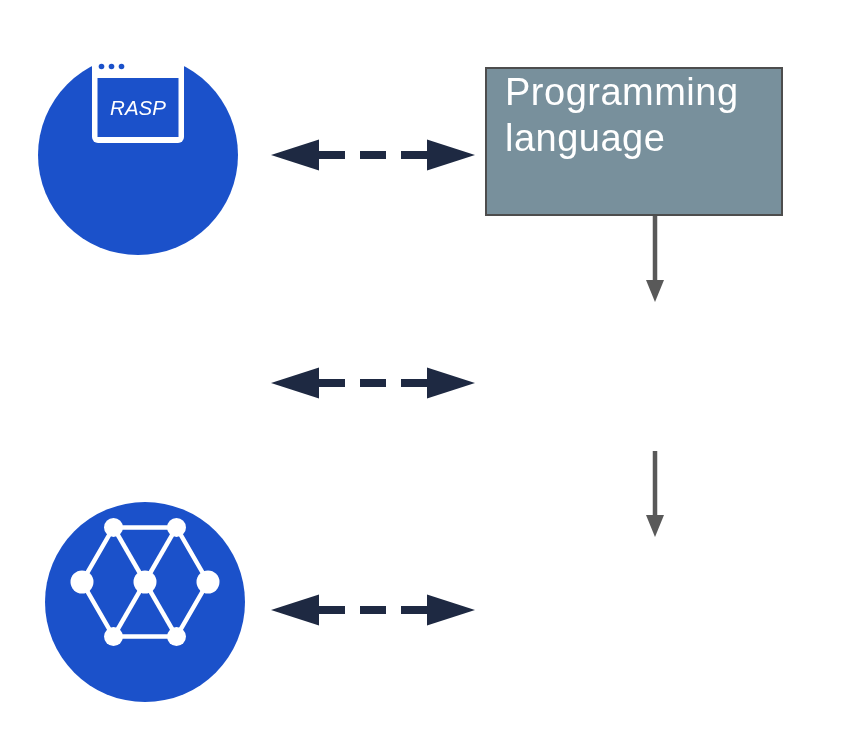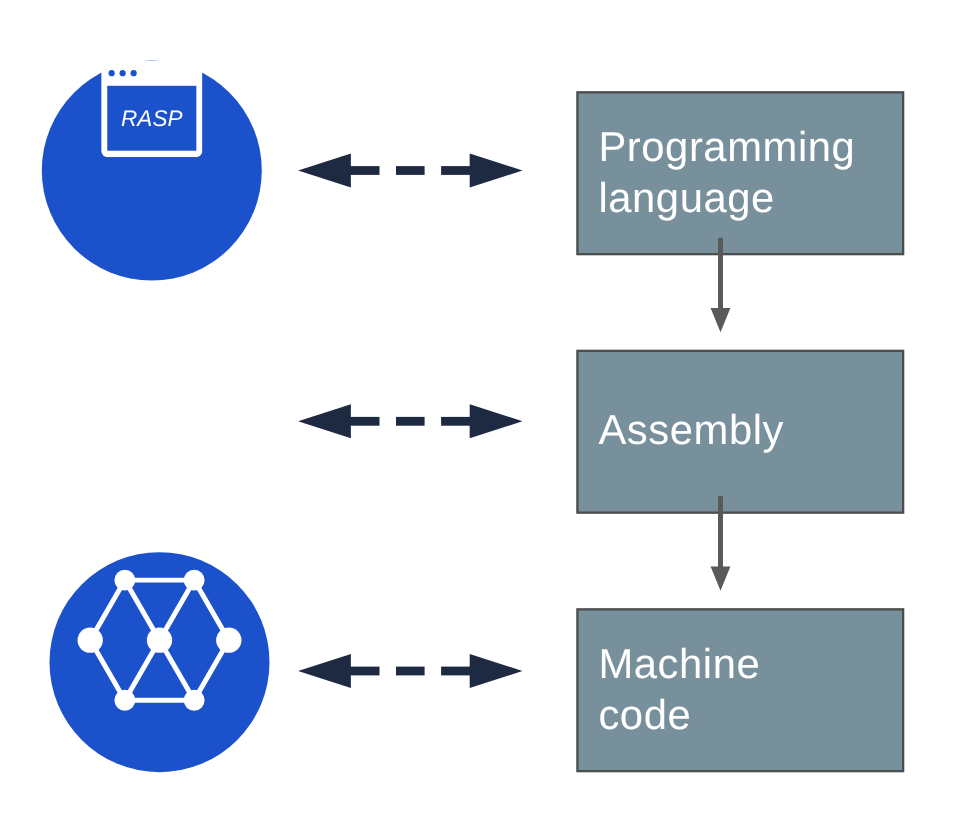--- a/index.html
+++ b/index.html
@@ -9,24 +9,24 @@
   }
   .circle{
     position:absolute;width:200px;height:200px;border-radius:50%;
     background:var(--circle-blue,#1b51ca);
     display:flex;align-items:flex-start;justify-content:center;font-style:italic;
   }
   .circle.c1{left:38px;top:55px;}
   .circle.c2{left:43px;top:285px;}
   .circle.c3{left:45px;top:502px;}
   .box{
-    position:absolute;left:524px;width:298px;height:149px;
+    position:absolute;left:485px;width:298px;height:149px;
     box-sizing:border-box;background:var(--box-fill,#78909c);
     border:2px solid var(--box-border,#4d4d4d);
-    display:flex;align-items:center;margin-top:16px;
+    display:flex;
   }
   .box.b1{top:67px;}
   .box.b2{top:302px;}
   .box.b3{top:537px;}
   .box-label{
     color:#ffffff;font-size:38px;line-height:1.22;font-weight:400;
     padding-left:18px;padding-right:6px;white-space:pre-line;
     letter-spacing:0.5px;
   }
   .dashed-arrow{position:absolute;left:271px;width:204px;height:34px;}
@@ -71,27 +71,20 @@
         <circle cx="143" cy="80" r="11.5"></circle>
         <circle cx="80" cy="80" r="11.5"></circle>
       </g>
     </svg>
   </div>
 
   <div class="box b1">
     <div class="box-label">Programming
 language</div>
   </div>
-  <div class="box b2">
-    <div class="box-label">Assembly</div>
-  </div>
-  <div class="box b3">
-    <div class="box-label">Machine
-code</div>
-  </div>
 
   <svg class="dashed-arrow a1" viewBox="0 0 204 34">
     <g fill="var(--dashed-arrow-navy,#1e2942)">
       <polygon points="0,17 48,1.5 48,32.5"></polygon>
       <rect x="47" y="13" width="27" height="8"></rect>
       <rect x="89" y="13" width="26" height="8"></rect>
       <rect x="130" y="13" width="27" height="8"></rect>
       <polygon points="204,17 156,1.5 156,32.5"></polygon>
     </g>
   </svg>

